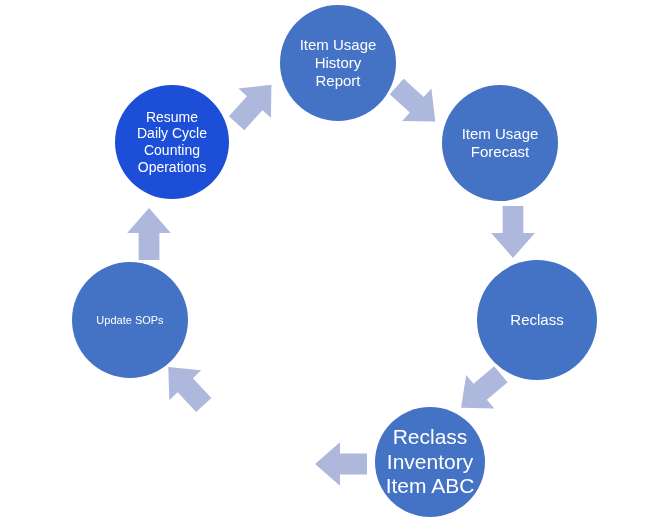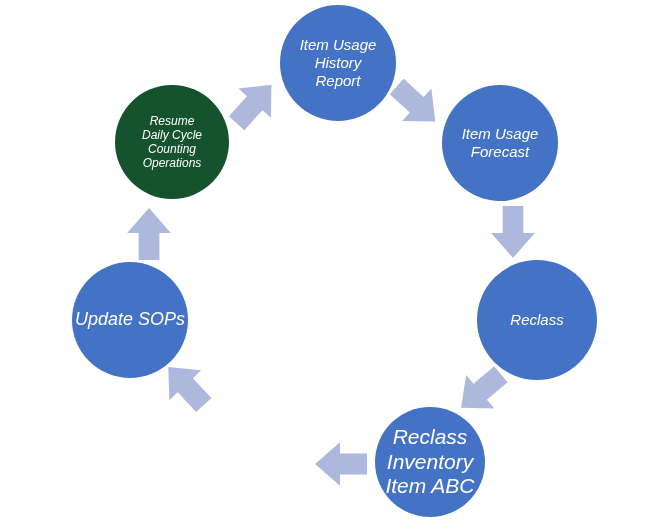--- a/index.html
+++ b/index.html
@@ -21,21 +21,20 @@
     position: absolute;
     border-radius: 50%;
     display: flex;
     align-items: center;
     justify-content: center;
     text-align: center;
     color: #ffffff;
     box-sizing: border-box;
     line-height: 1.18;
     overflow: visible;
-    font-style: italic;
   }
   .node .label {
     display: block;
     width: 105%;
     white-space: pre-line;
     text-align: center;
   }
   .arrow {
     position: absolute;
   }
@@ -93,22 +92,22 @@
 Forecast</span>
     </div>
     <div class="node" style="left: 477px; top: 260px; width: 120px; height: 120px; background: rgb(68, 114, 196); font-size: 15px;">
       <span class="label">Reclass</span>
     </div>
     <div class="node" style="left: 375px; top: 407px; width: 110px; height: 110px; background: rgb(68, 114, 196); font-size: 21px;">
       <span class="label">Reclass
 Inventory
 Item ABC</span>
     </div>
-    <div class="node" style="left: 72px; top: 262px; width: 116px; height: 116px; background: rgb(68, 114, 196); font-size: 18px;">
+    <div class="node" style="left: 72px; top: 262px; width: 116px; height: 116px; background: rgb(68, 114, 196); font-size: 11px;">
       <span class="label">Update SOPs</span>
     </div>
-    <div class="node" style="left: 115px; top: 85px; width: 114px; height: 114px; background: #14532d; font-size: 12px;">
+    <div class="node" style="left: 115px; top: 85px; width: 114px; height: 114px; background: #1d4ed8; font-size: 14px;">
       <span class="label">Resume
 Daily Cycle
 Counting
 Operations</span>
     </div>
   </div>
 
 </body></html>

